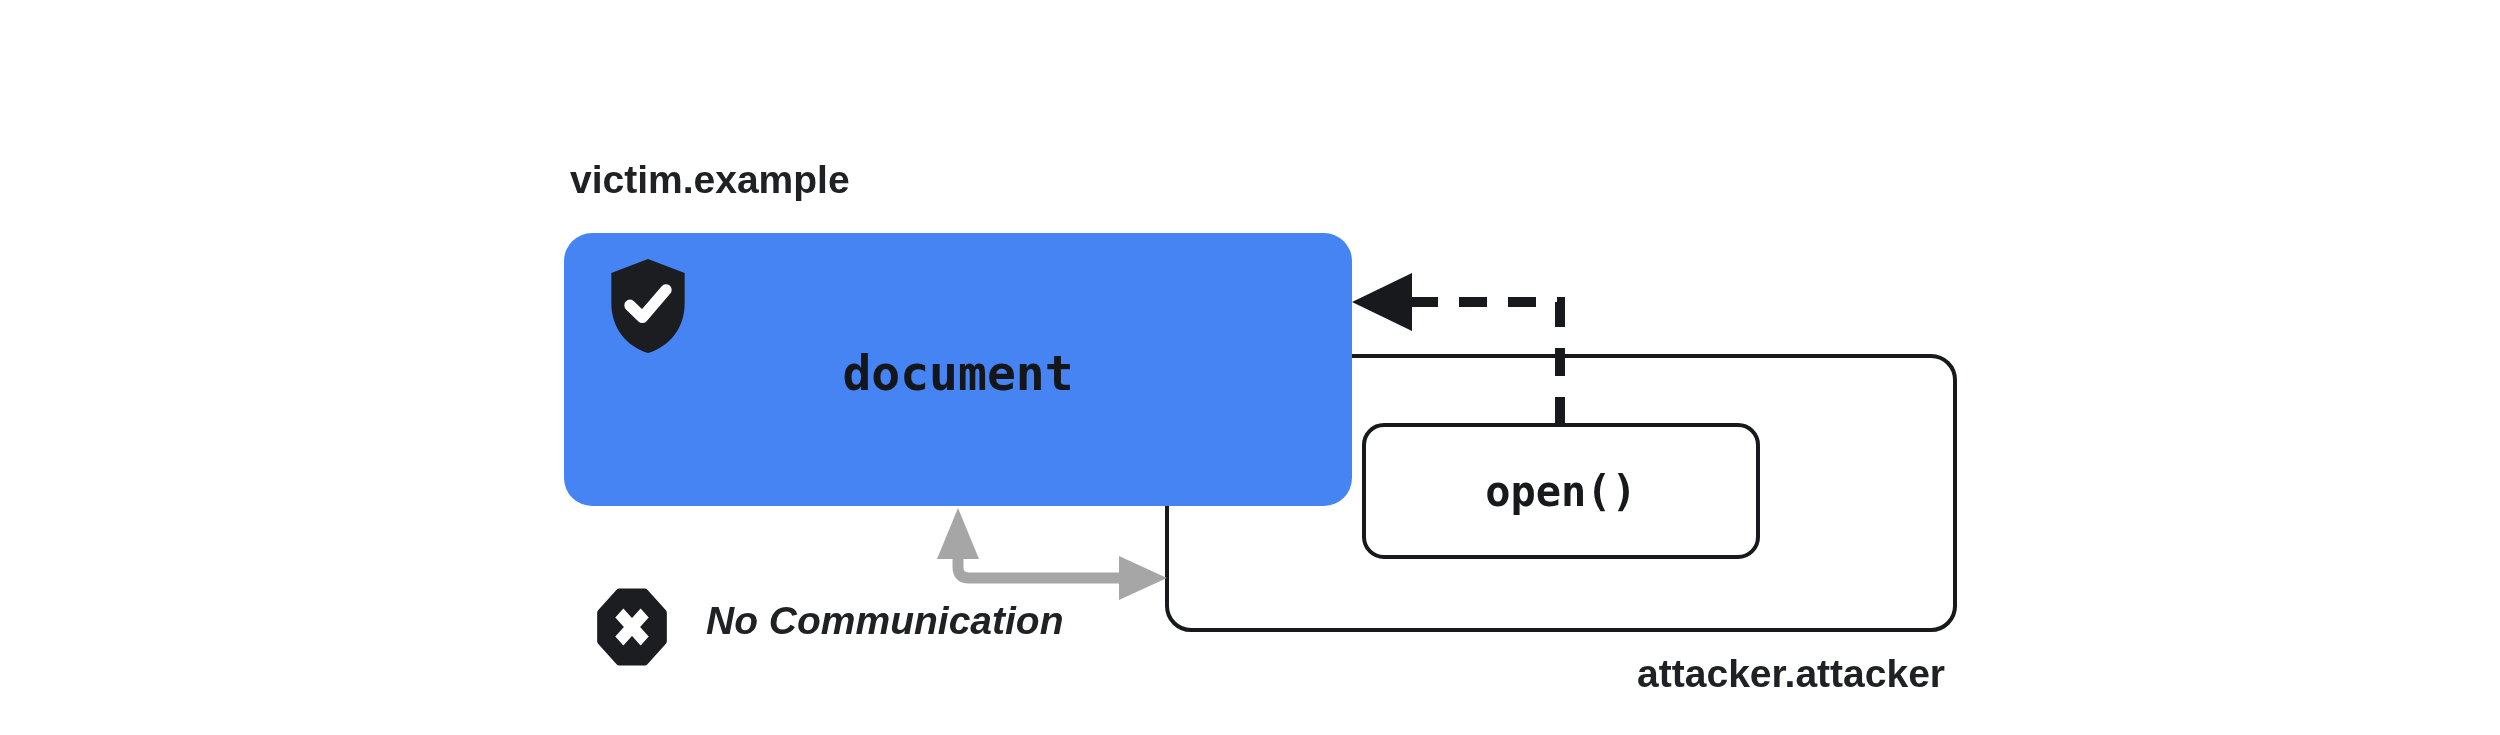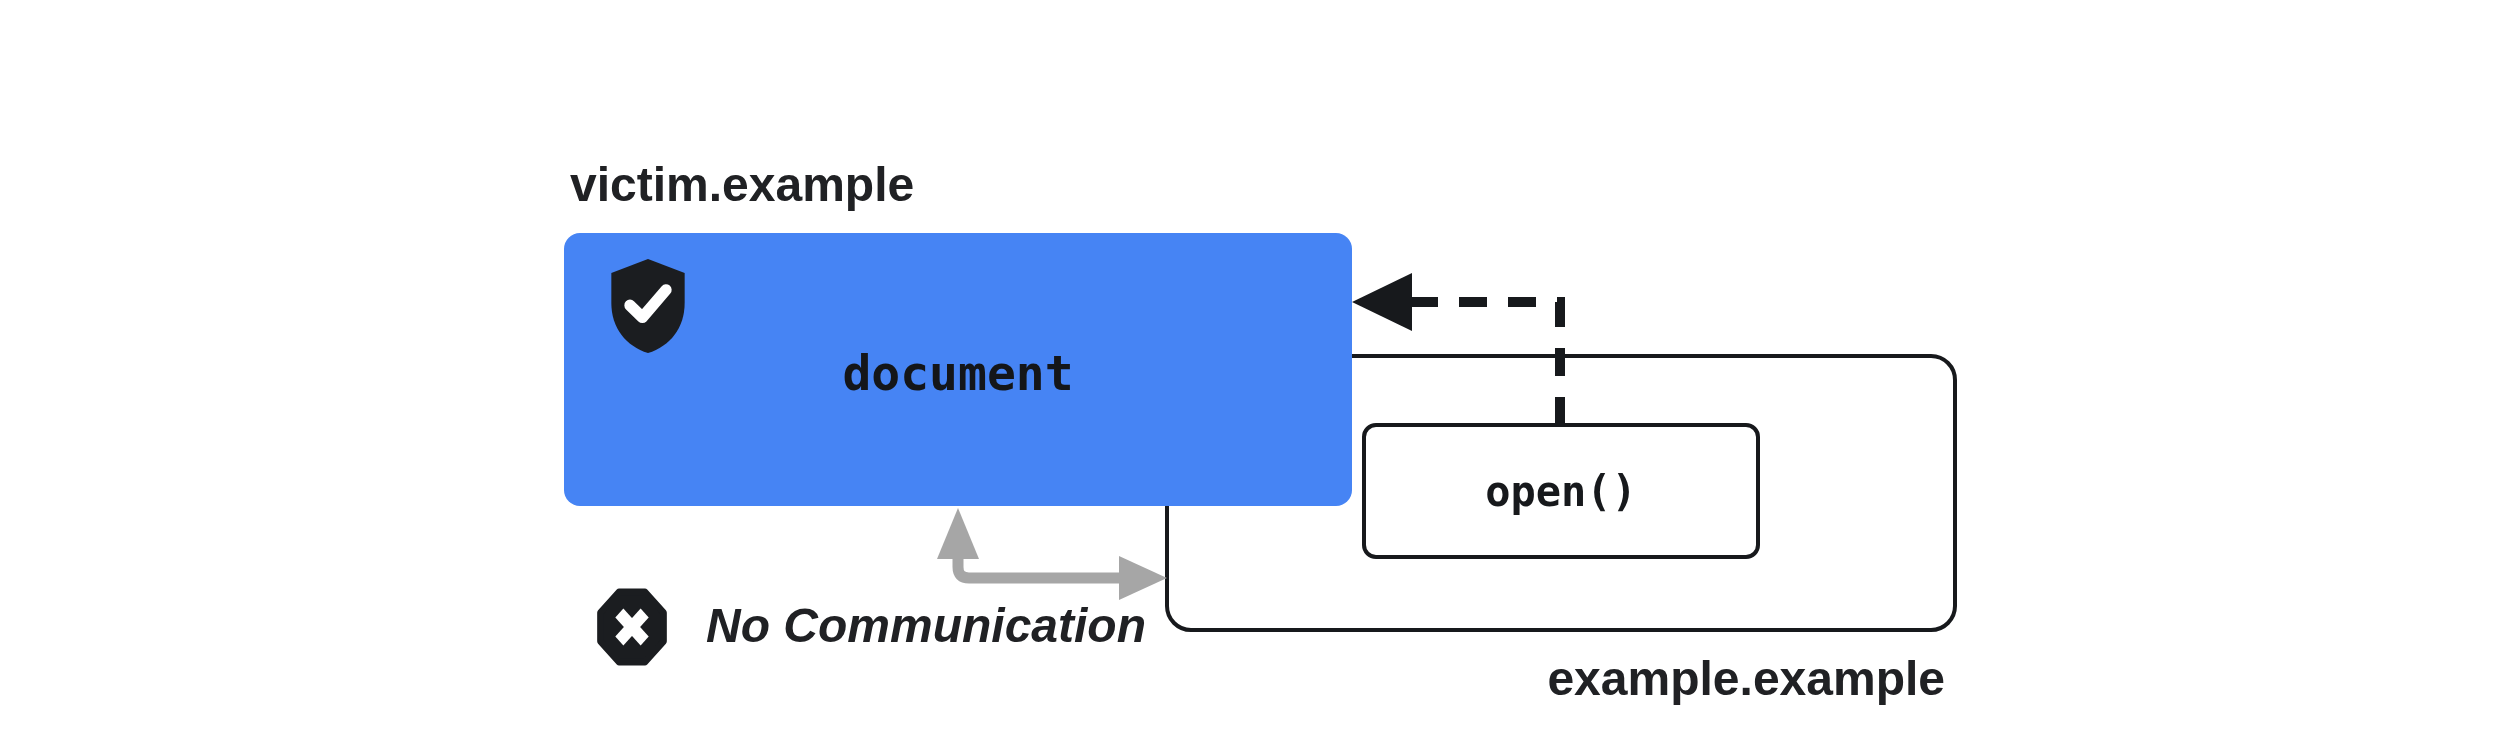--- a/index.html
+++ b/index.html
@@ -7,21 +7,21 @@
     position:relative;
     width:2500px;height:735px;
     background:#ffffff;
     overflow:hidden;
     font-family:"Liberation Sans", sans-serif;
   }
   .lbl{
     position:absolute;
     font-family:"Liberation Sans", sans-serif;
     font-weight:700;
-    font-size:48px;
+    font-size:39px;
     line-height:1.1;
     color:#202124;
     white-space:nowrap;
   }
   .victim-label{left:570px;top:159px;}
   .attacker-label{left:1545px;top:653px;width:400px;text-align:right;}
   .nocomm-label{left:706px;top:600px;font-style:italic;}
 
   .attacker-box{
     position:absolute;
@@ -30,36 +30,36 @@
     border:4px solid #17191c;
     border-radius:26px;
     box-sizing:border-box;
     z-index:1;
   }
   .open-box{
     position:absolute;
     left:1362px;top:423px;width:398px;height:136px;
     background:#ffffff;
     border:4px solid #17191c;
-    border-radius:14px;
+    border-radius:22px;
     box-sizing:border-box;
     z-index:2;
     display:flex;align-items:center;justify-content:center;
   }
   .open-box span{
     font-family:"DejaVu Sans Mono", monospace;
     font-weight:700;
     font-size:42px;
     color:#17191c;
   }
   .victim-box{
     position:absolute;
     left:564px;top:233px;width:788px;height:273px;
     background:#4684F4;
-    border-radius:16px;
+    border-radius:28px;
     z-index:3;
   }
   .victim-box .shield{
     position:absolute;left:44px;top:26px;width:80px;height:94px;
   }
   .victim-text{
     position:absolute;
     left:0;right:0;top:0;bottom:0;
     display:flex;flex-direction:column;align-items:center;justify-content:center;
     padding-top:6px;
@@ -85,21 +85,21 @@
 <div class="canvas">
 
   <div class="lbl victim-label">victim.example</div>
 
   <div class="attacker-box"></div>
 
   <div class="open-box">
     <span>open()</span>
   </div>
 
-  <div class="lbl attacker-label">example.example</div>
+  <div class="lbl attacker-label">attacker.attacker</div>
 
   <div class="victim-box">
     <svg class="shield" viewBox="0 0 24 28" preserveAspectRatio="none">
       <path d="M12 0 L23 4.2 V13 C23 20.6 18.6 25.9 12 28 C5.4 25.9 1 20.6 1 13 V4.2 Z" fill="#1B1D20"></path>
       <polyline points="6.6,13.8 10.3,17.4 17.4,9.2" fill="none" stroke="#FFFFFF" stroke-width="3.4" stroke-linecap="round" stroke-linejoin="round"></polyline>
     </svg>
     <div class="victim-text">
       <div>document</div>
     </div>
   </div>

